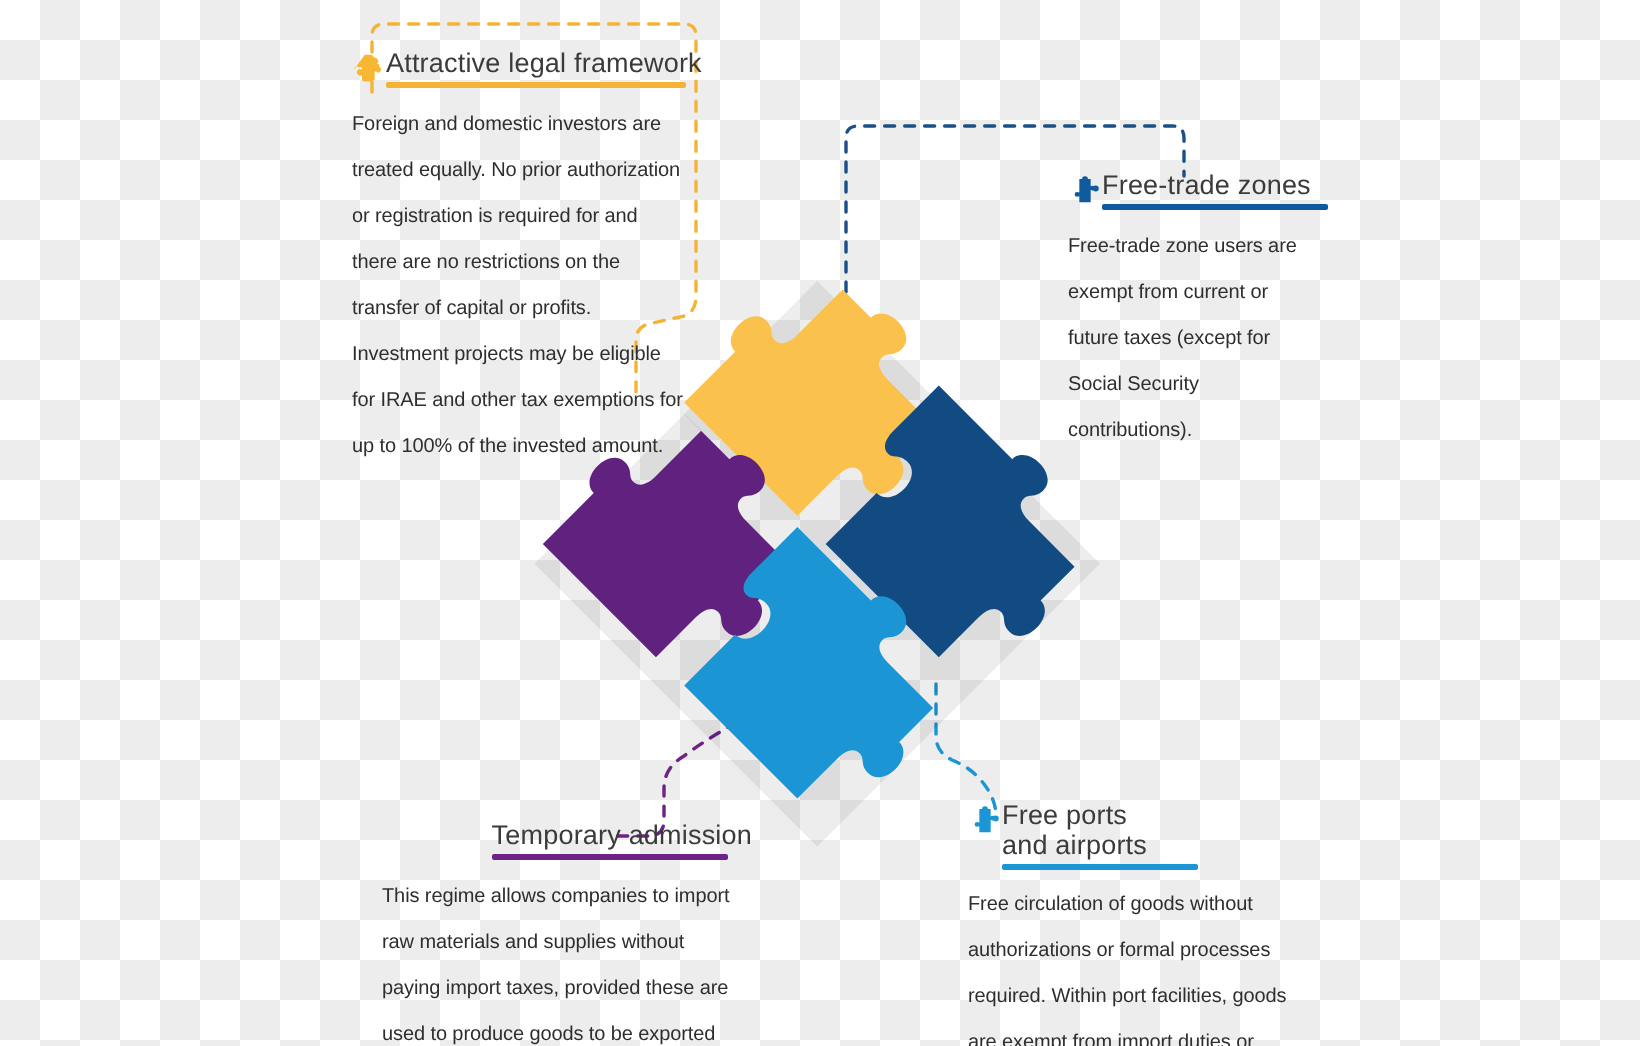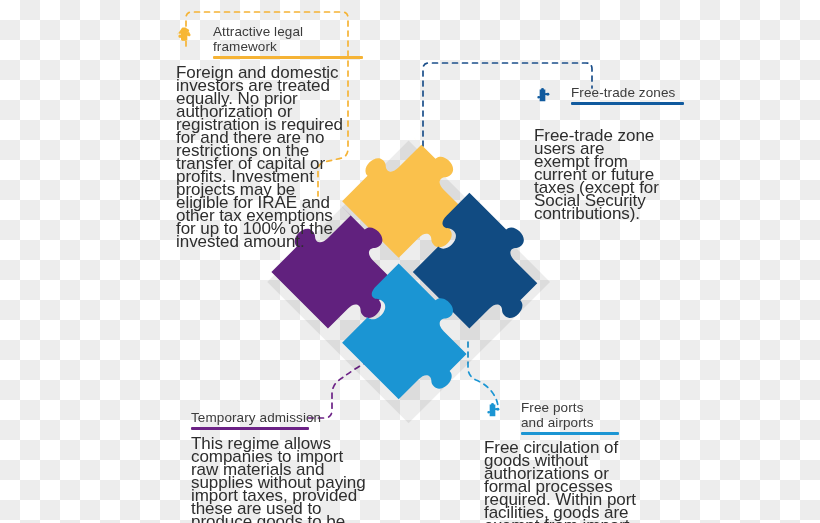--- a/index.html
+++ b/index.html
@@ -29,21 +29,21 @@
     top: 0;
     width: 820px;
     height: 523px;
   }
   .block {
     position: absolute;
   }
   .block-head {
     display: flex;
     align-items: flex-start;
-    gap: 20px;
+    gap: 0;
   }
   .puz-icon {
     flex: 0 0 auto;
     width: 17px;
     height: 17px;
     margin-top: 2px;
   }
   .title-wrap {
     display: inline-block;
   }
@@ -53,40 +53,40 @@
     color: #3b3b3b;
     white-space: pre-line;
     letter-spacing: 0.1px;
   }
   .rule {
     height: 3px;
     margin-top: 2px;
     border-radius: 1px;
   }
   .body-text {
-    font-size: 17px;
-    line-height: 13px;
+    font-size: 10px;
+    line-height: 23px;
     color: #2e2e2e;
     white-space: pre-line;
     letter-spacing: -0.05px;
   }
   
   #block-legal { left: 176px; top: 24px; width: 176px; }
   #block-legal .body-text { margin-top: 7px; width: 168px; }
   #block-ftz { left: 534px; top: 85px; width: 172px; }
-  #block-ftz .body-text { margin-top: 24px; width: 125px; }
+  #block-ftz .body-text { margin-top: 7px; width: 125px; }
   #block-temp { left: 191px; top: 410px; width: 185px; }
   #block-temp .body-text { margin-top: 7px; width: 178px; }
   #block-ports { left: 484px; top: 400px; width: 175px; }
   #block-ports .body-text { margin-top: 6px; width: 166px; }
   .rule-legal { width: 150px; background: #f5b335; }
   .rule-ftz { width: 113px; background: #105a9e; }
   .rule-temp { width: 118px; background: #6c2286; }
   .rule-ports { width: 98px; background: #1b95d3; margin-left: 0; }
-  #block-temp .block-head { padding-left: 0; }
+  #block-temp .block-head { padding-left: 0; justify-content: flex-end; }
   .title-temp { color: #3b3b3b; }
 </style>
 </head>
 <body>
 
 <div id="canvas">
 
   <svg class="layer-svg" viewBox="0 0 820 523">
 
     <path d="M186,46 L186,18 Q186,12 192,12 L342,12 Q348,12 348,18 L348,148 Q348,156 342,158 L324,162 Q318,164 318,170 L318,196" fill="none" stroke="#f5b335" stroke-width="1.7" stroke-dasharray="5,5" stroke-linecap="round"></path>

